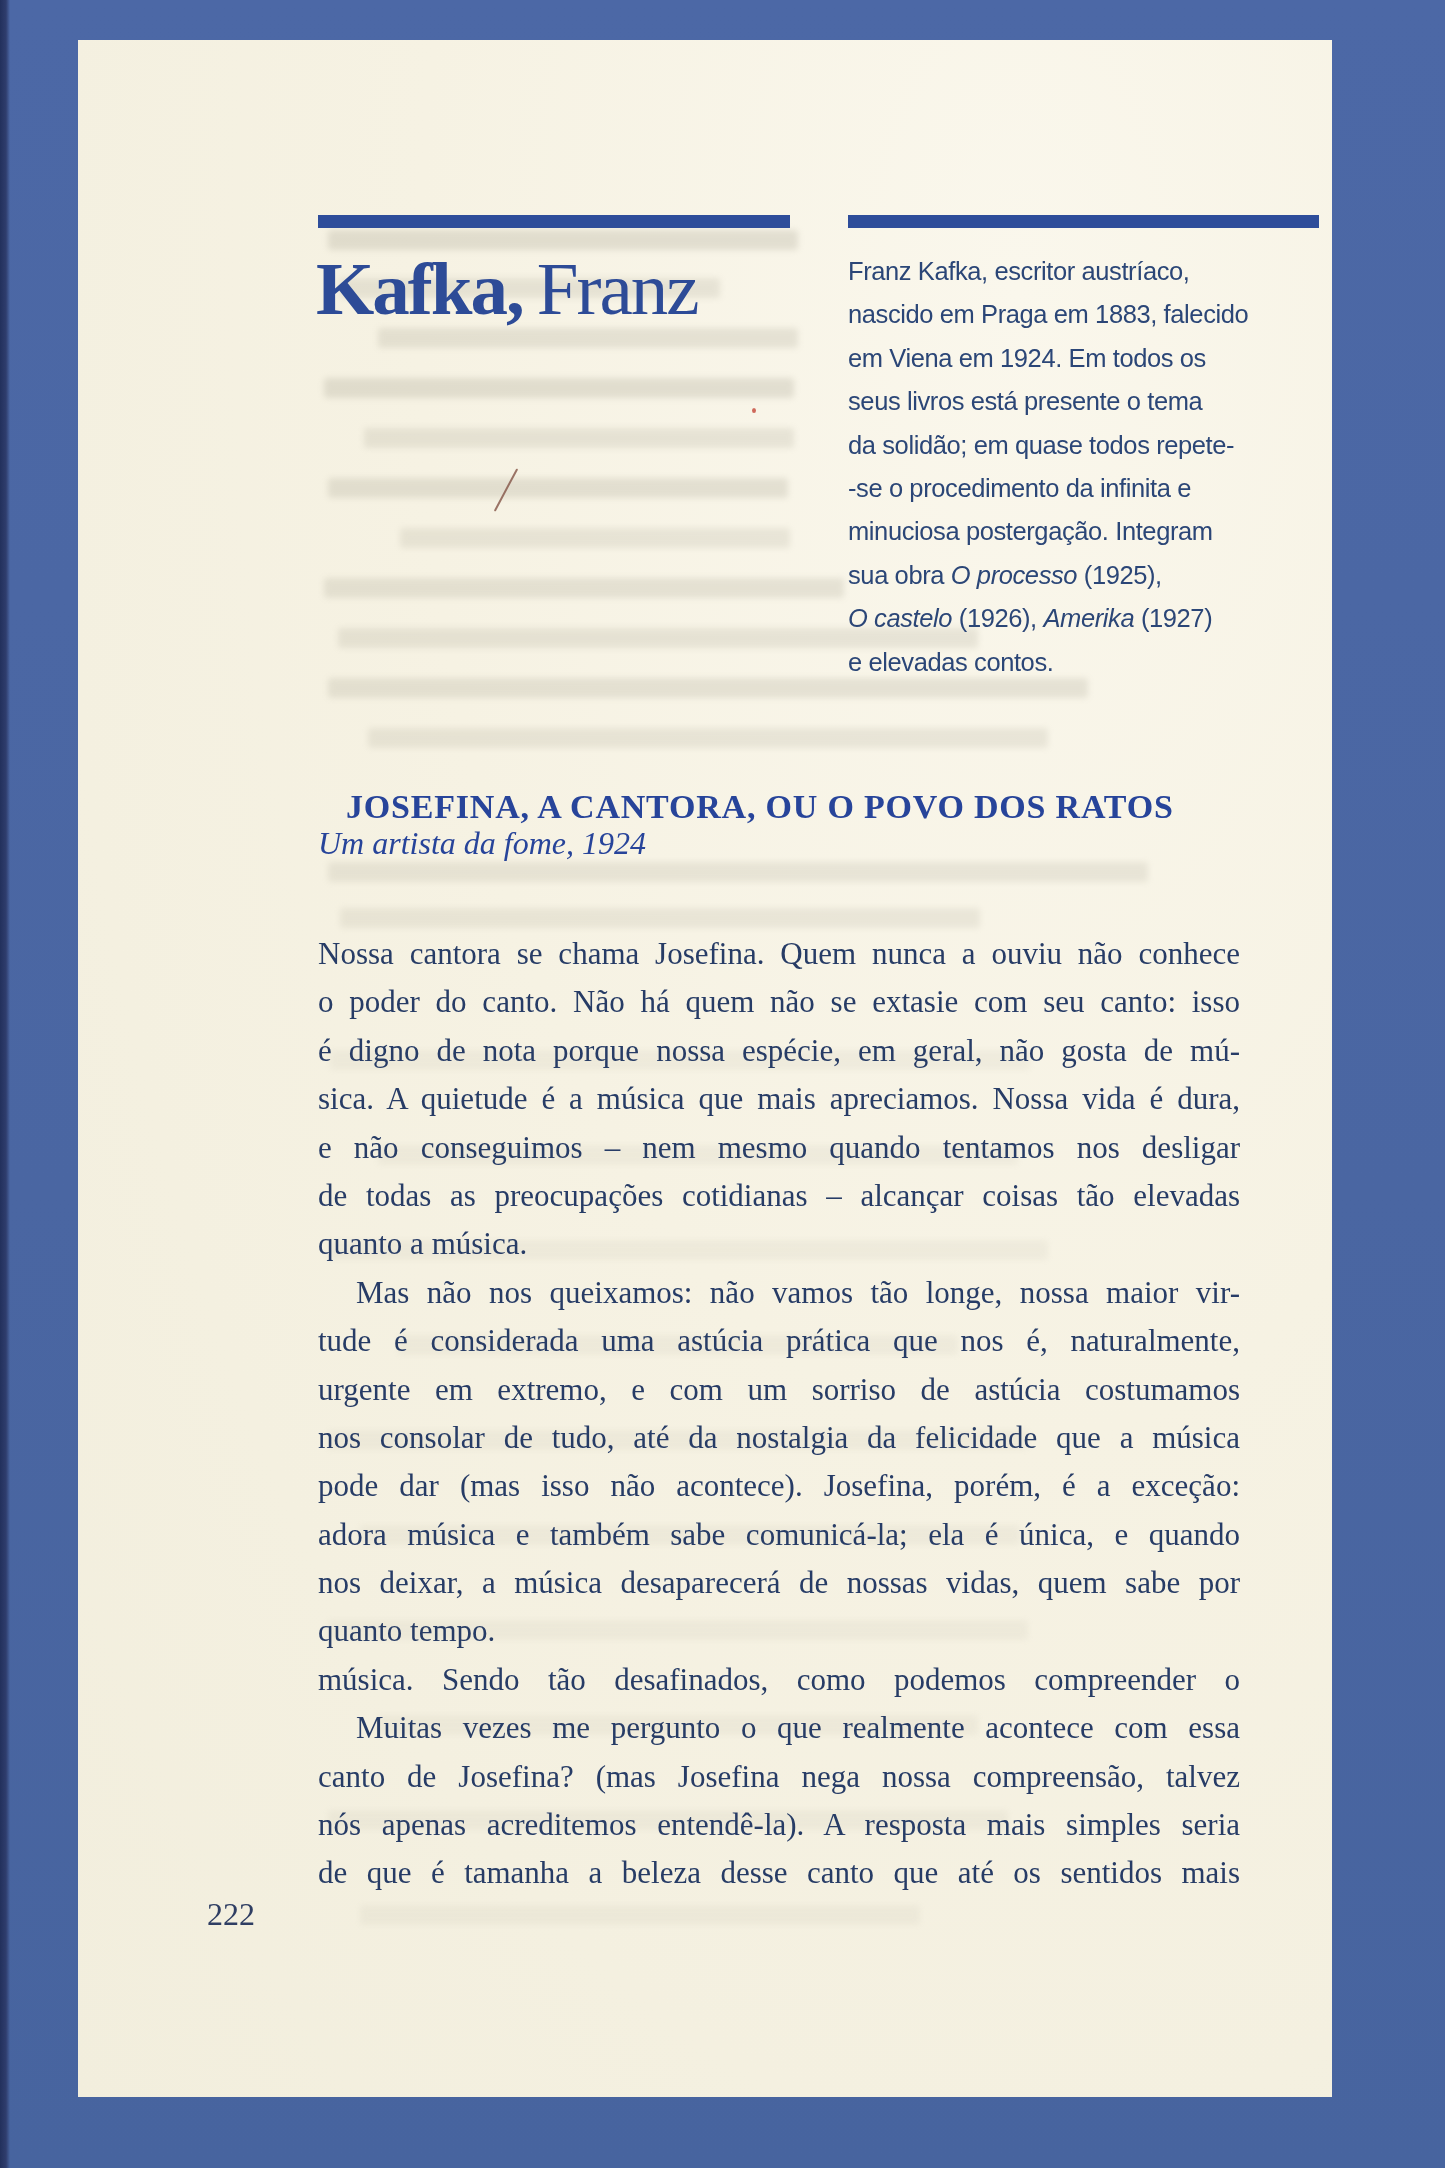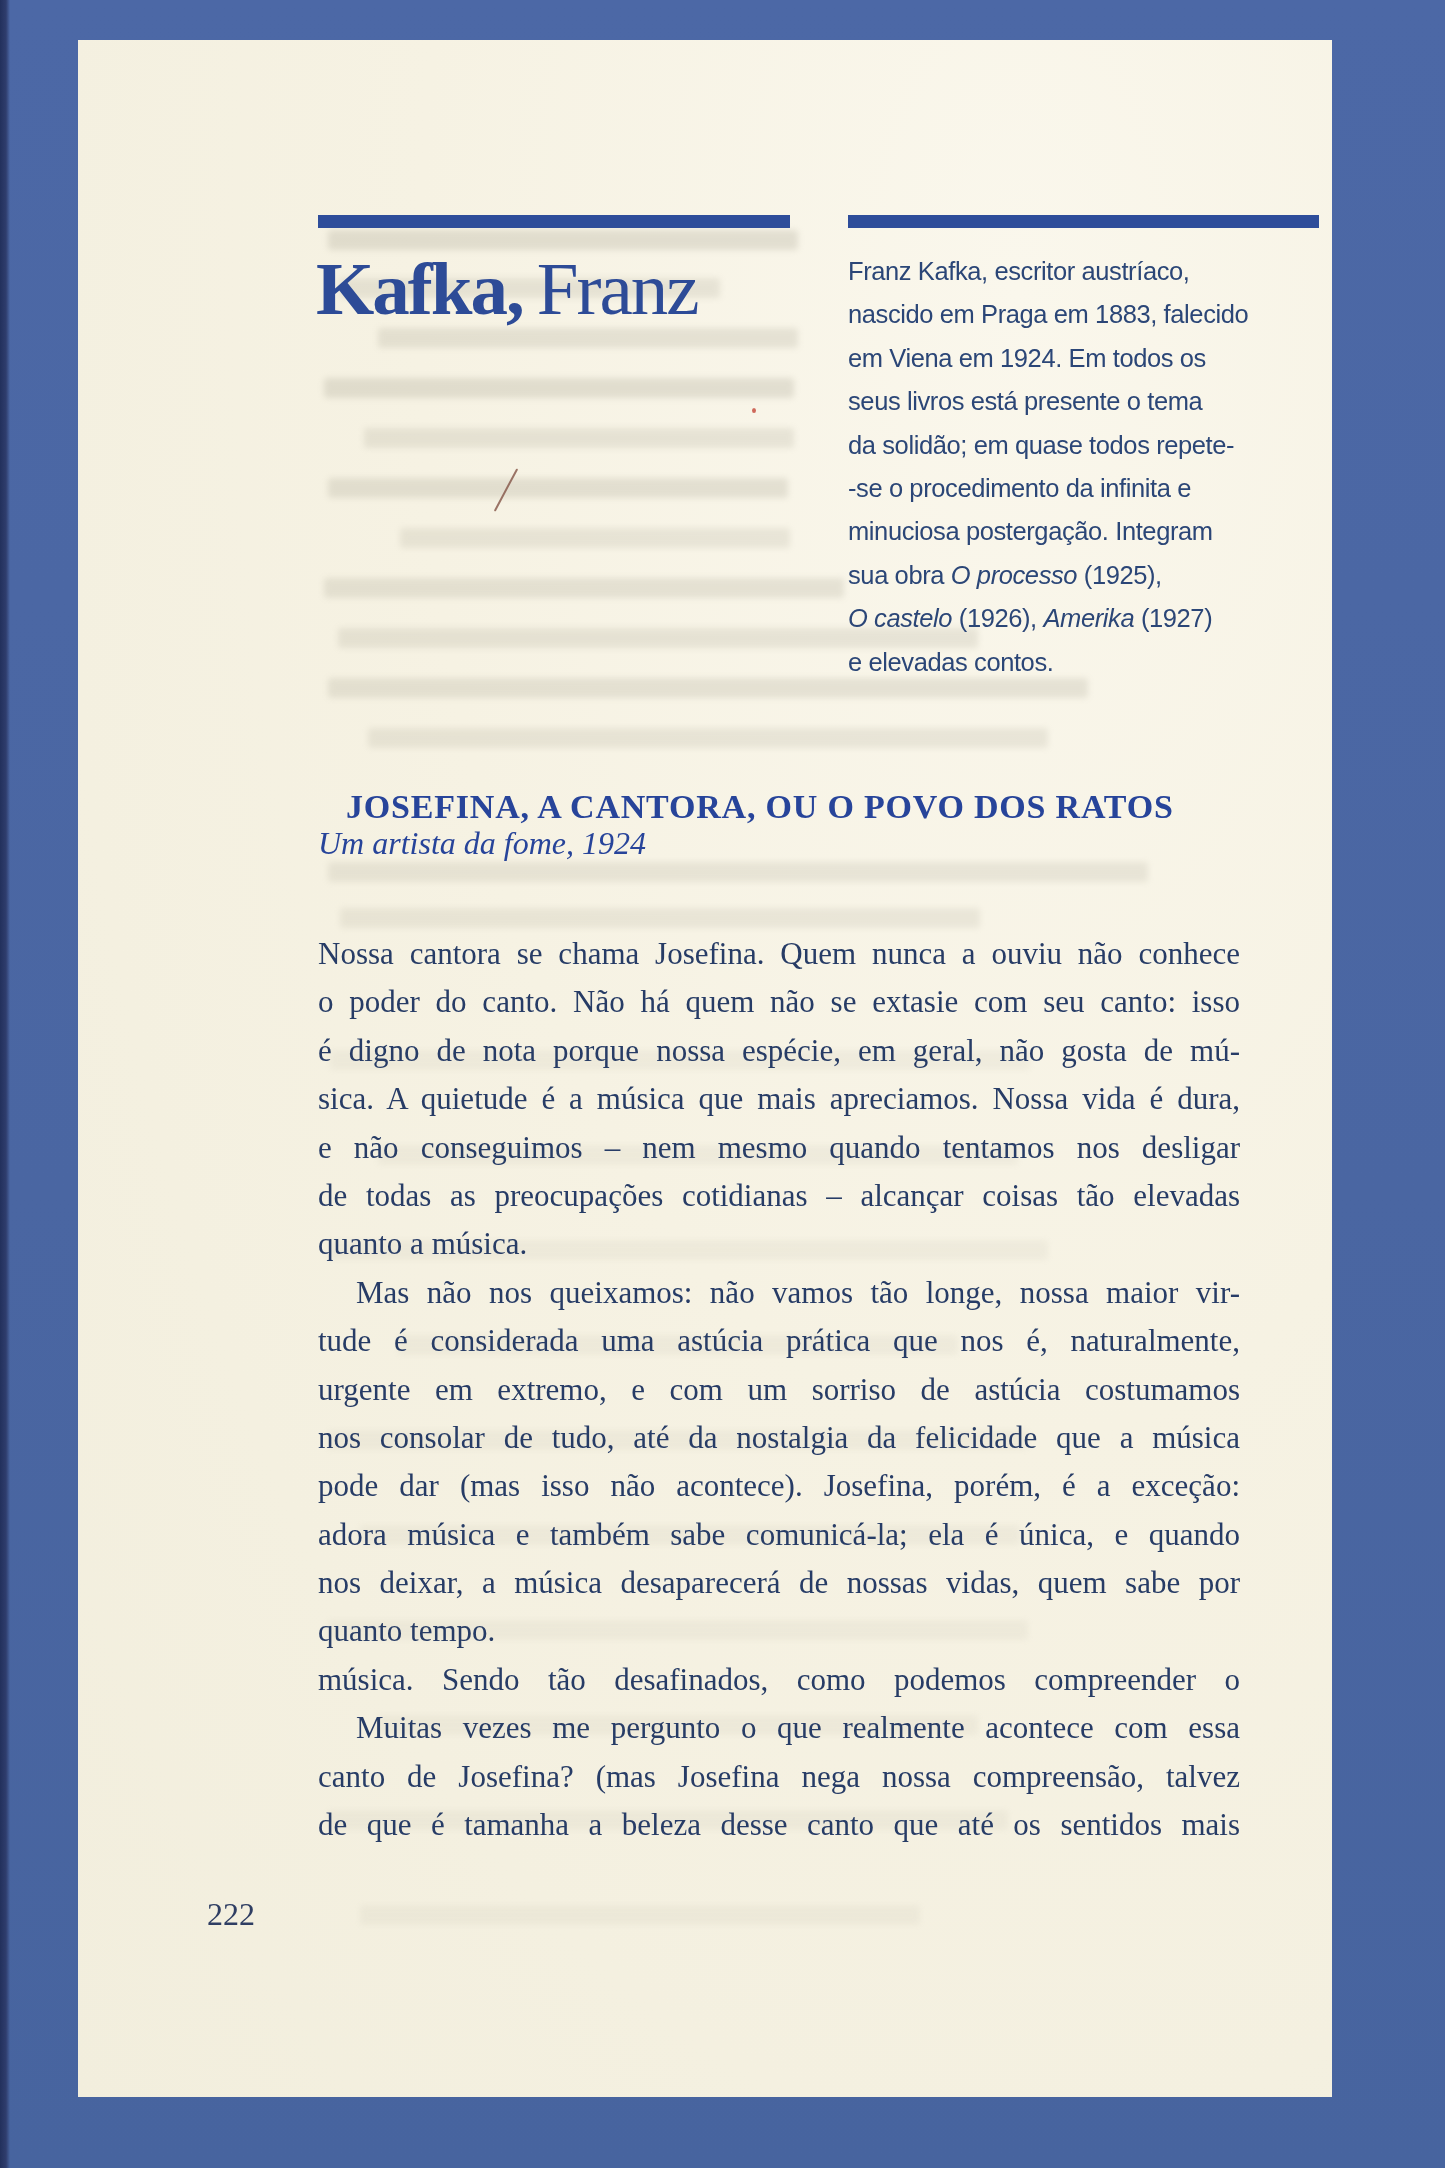--- a/index.html
+++ b/index.html
@@ -144,20 +144,21 @@
         <div class="body-line">tude é considerada uma astúcia prática que nos é, naturalmente,</div>
         <div class="body-line">urgente em extremo, e com um sorriso de astúcia costumamos</div>
         <div class="body-line">nos consolar de tudo, até da nostalgia da felicidade que a música</div>
         <div class="body-line">pode dar (mas isso não acontece). Josefina, porém, é a exceção:</div>
         <div class="body-line">adora música e também sabe comunicá-la; ela é única, e quando</div>
         <div class="body-line">nos deixar, a música desaparecerá de nossas vidas, quem sabe por</div>
         <div class="body-line last">quanto tempo.</div>
         <div class="body-line">música. Sendo tão desafinados, como podemos compreender o</div>
         <div class="body-line indent">Muitas vezes me pergunto o que realmente acontece com essa</div>
         <div class="body-line">canto de Josefina? (mas Josefina nega nossa compreensão, talvez</div>
+        <div class="body-line">nós apenas acreditemos entendê-la). A resposta mais simples seria</div>
         <div class="body-line">de que é tamanha a beleza desse canto que até os sentidos mais</div>
       </div>
 
     <div class="page-number">222</div>
 
     <div class="slash-mark"></div>
     <div class="red-speck"></div>
   </div>
 </div>
 

